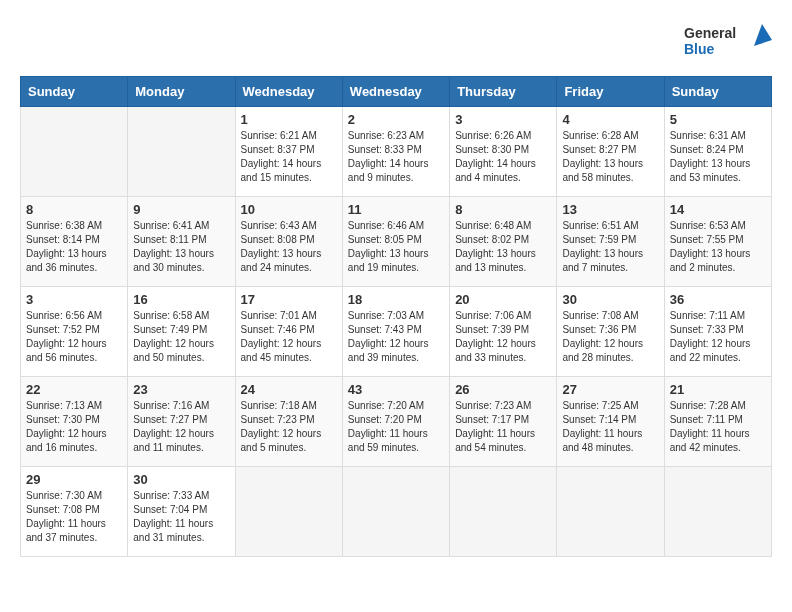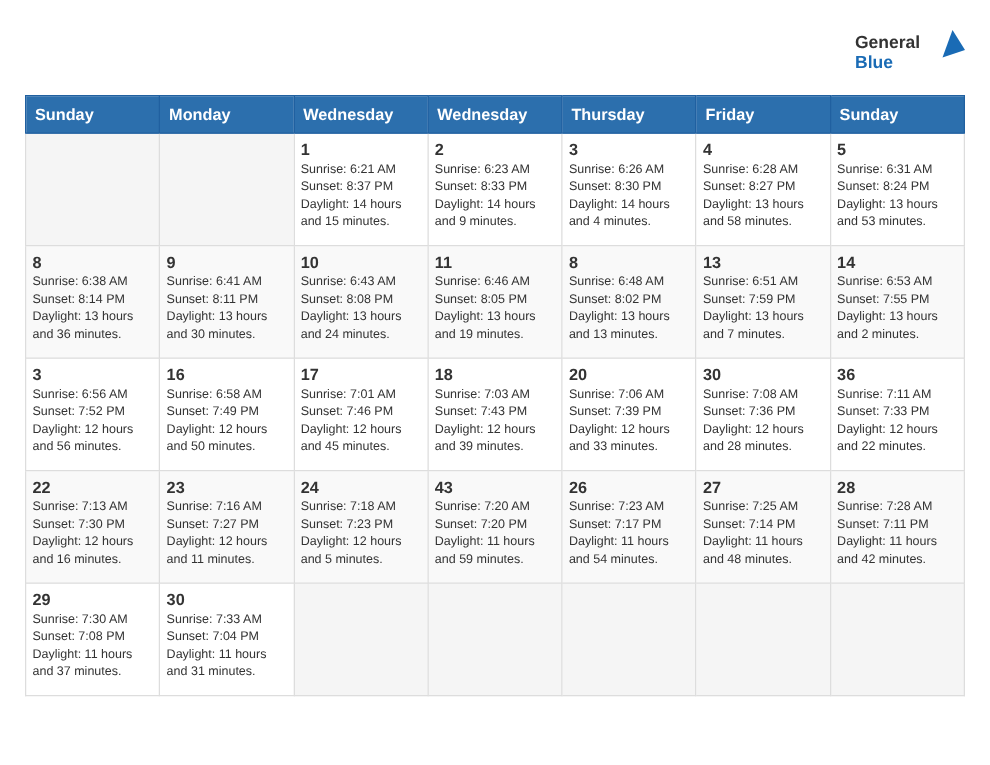--- a/index.html
+++ b/index.html
@@ -207,21 +207,21 @@
         </td>
         <td>
           <span class="day-num">26</span>
           <div class="day-info">Sunrise: 7:23 AM<br>Sunset: 7:17 PM<br>Daylight: 11 hours and 54 minutes.</div>
         </td>
         <td>
           <span class="day-num">27</span>
           <div class="day-info">Sunrise: 7:25 AM<br>Sunset: 7:14 PM<br>Daylight: 11 hours and 48 minutes.</div>
         </td>
         <td>
-          <span class="day-num">28</span>
+          <span class="day-num">21</span>
           <div class="day-info">Sunrise: 7:28 AM<br>Sunset: 7:11 PM<br>Daylight: 11 hours and 42 minutes.</div>
         </td>
       </tr>
       <tr>
         <td>
           <span class="day-num">29</span>
           <div class="day-info">Sunrise: 7:30 AM<br>Sunset: 7:08 PM<br>Daylight: 11 hours and 37 minutes.</div>
         </td>
         <td>
           <span class="day-num">30</span>

